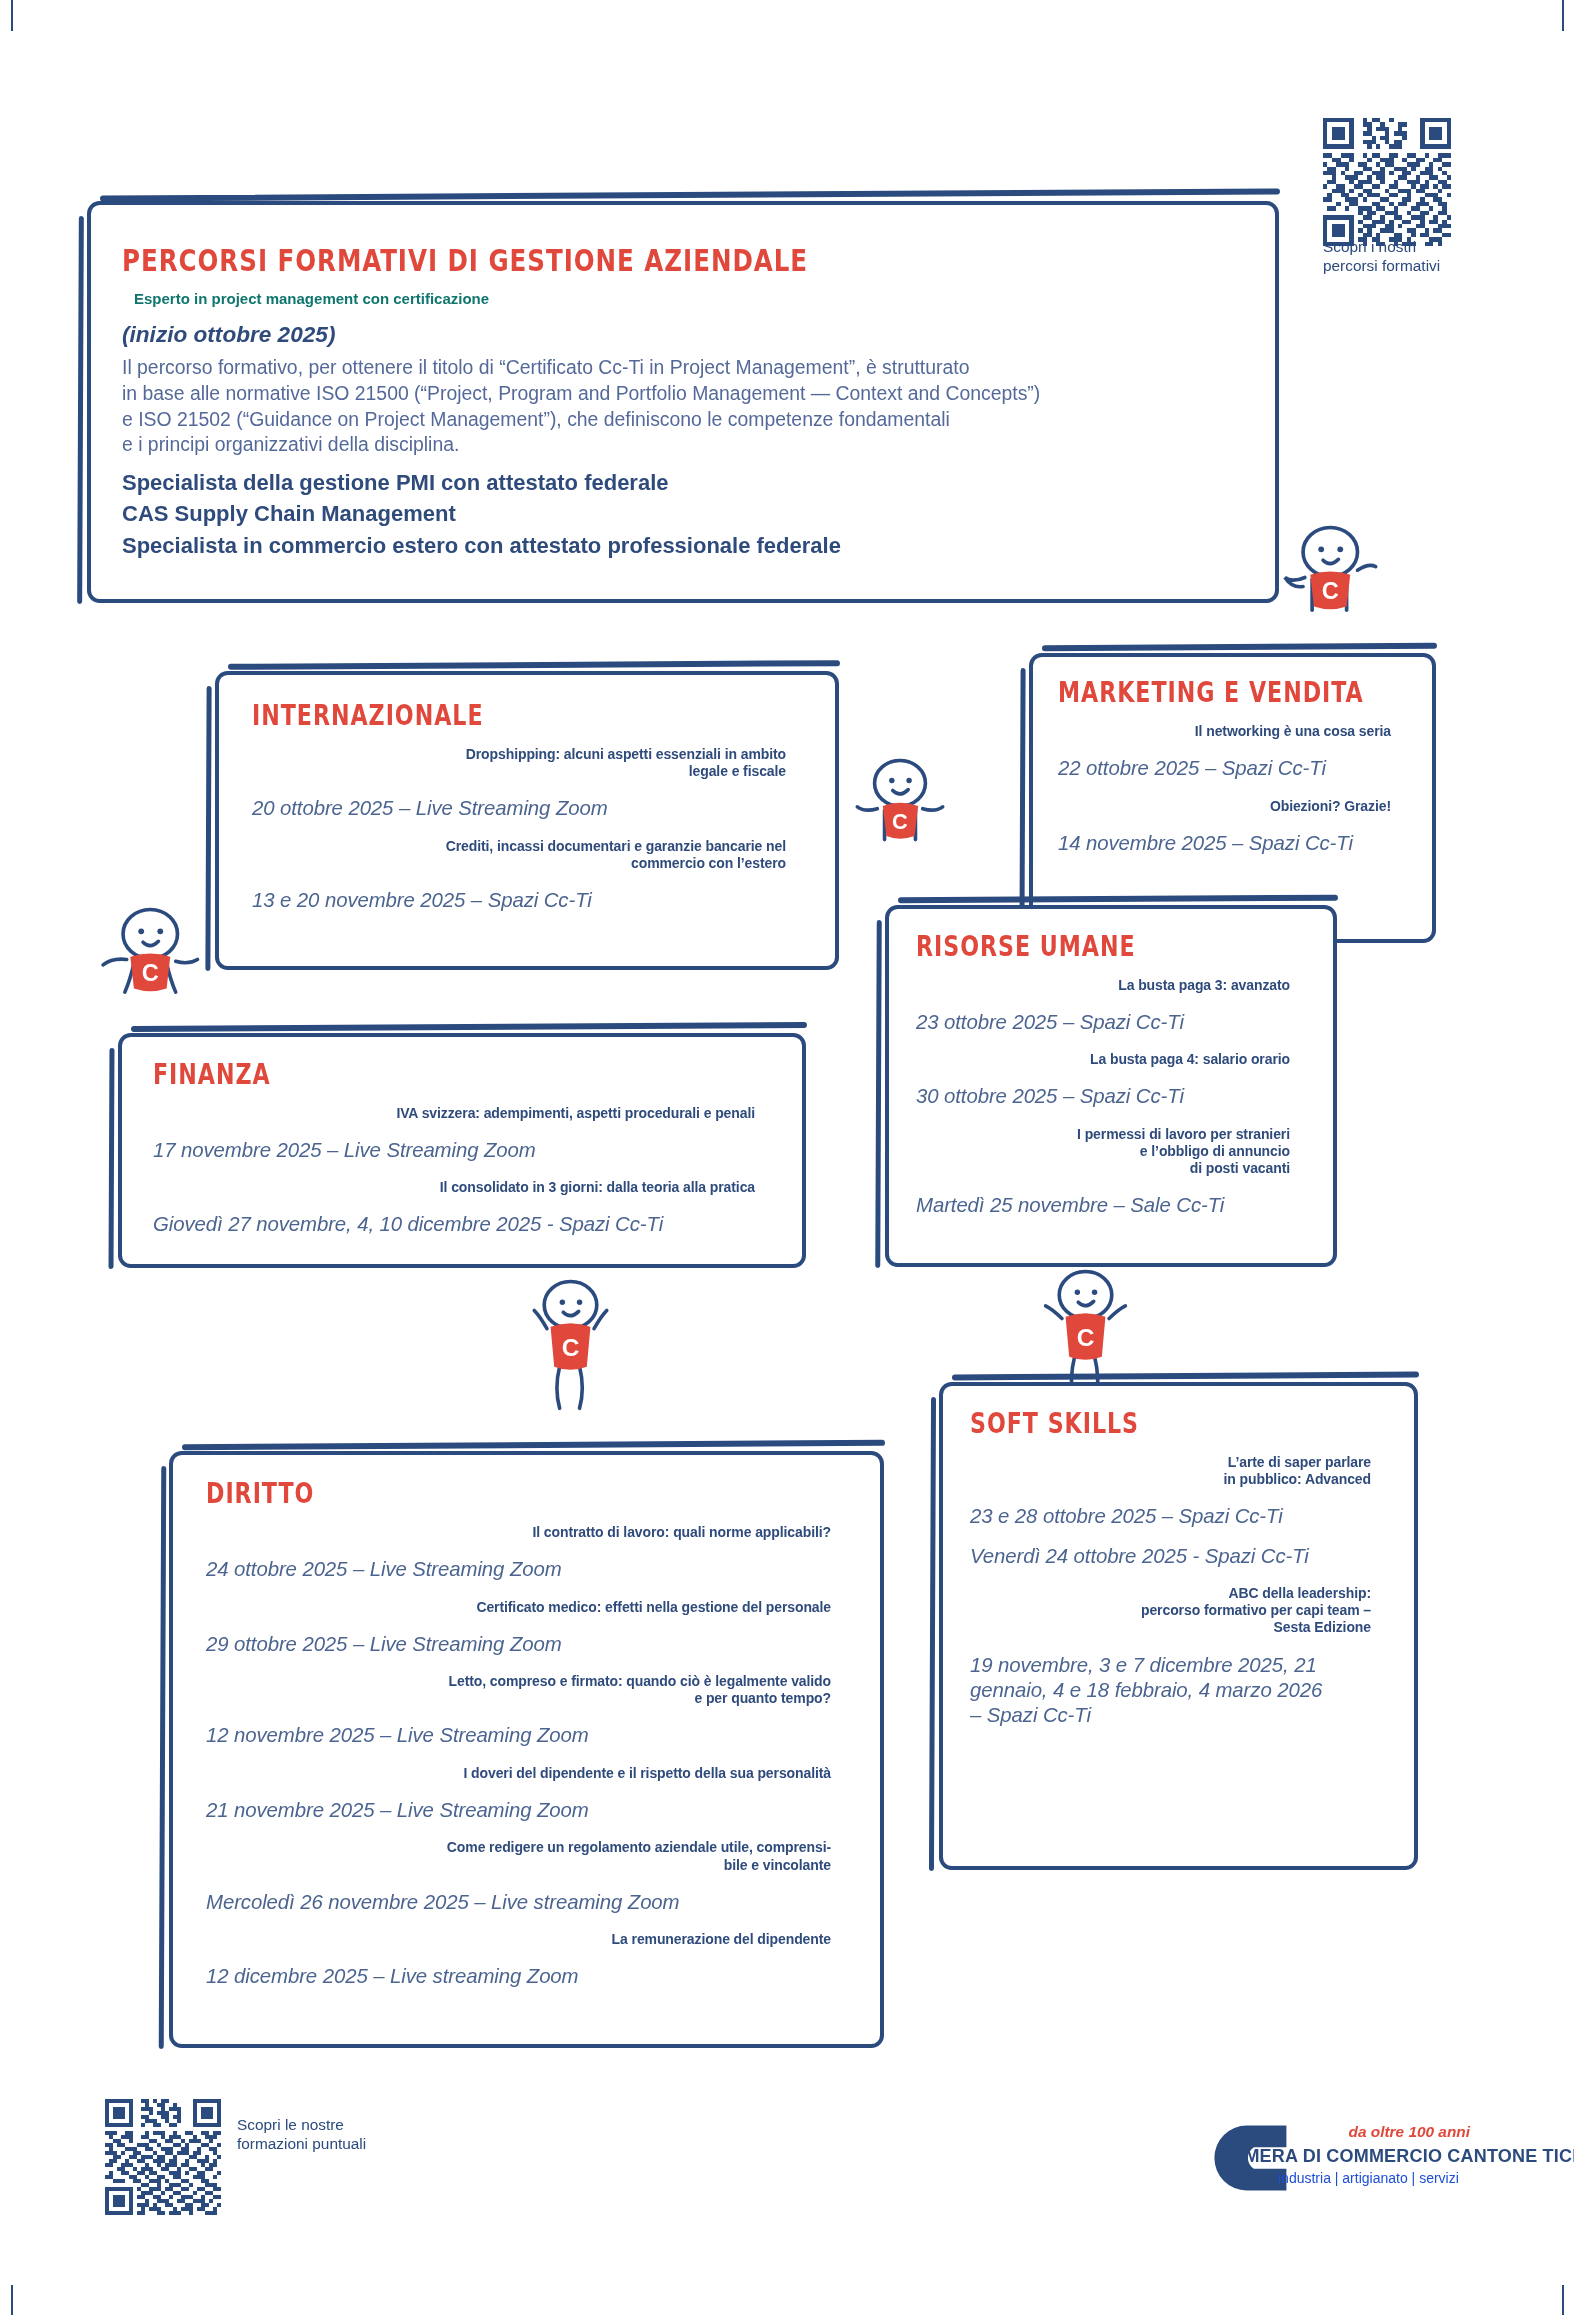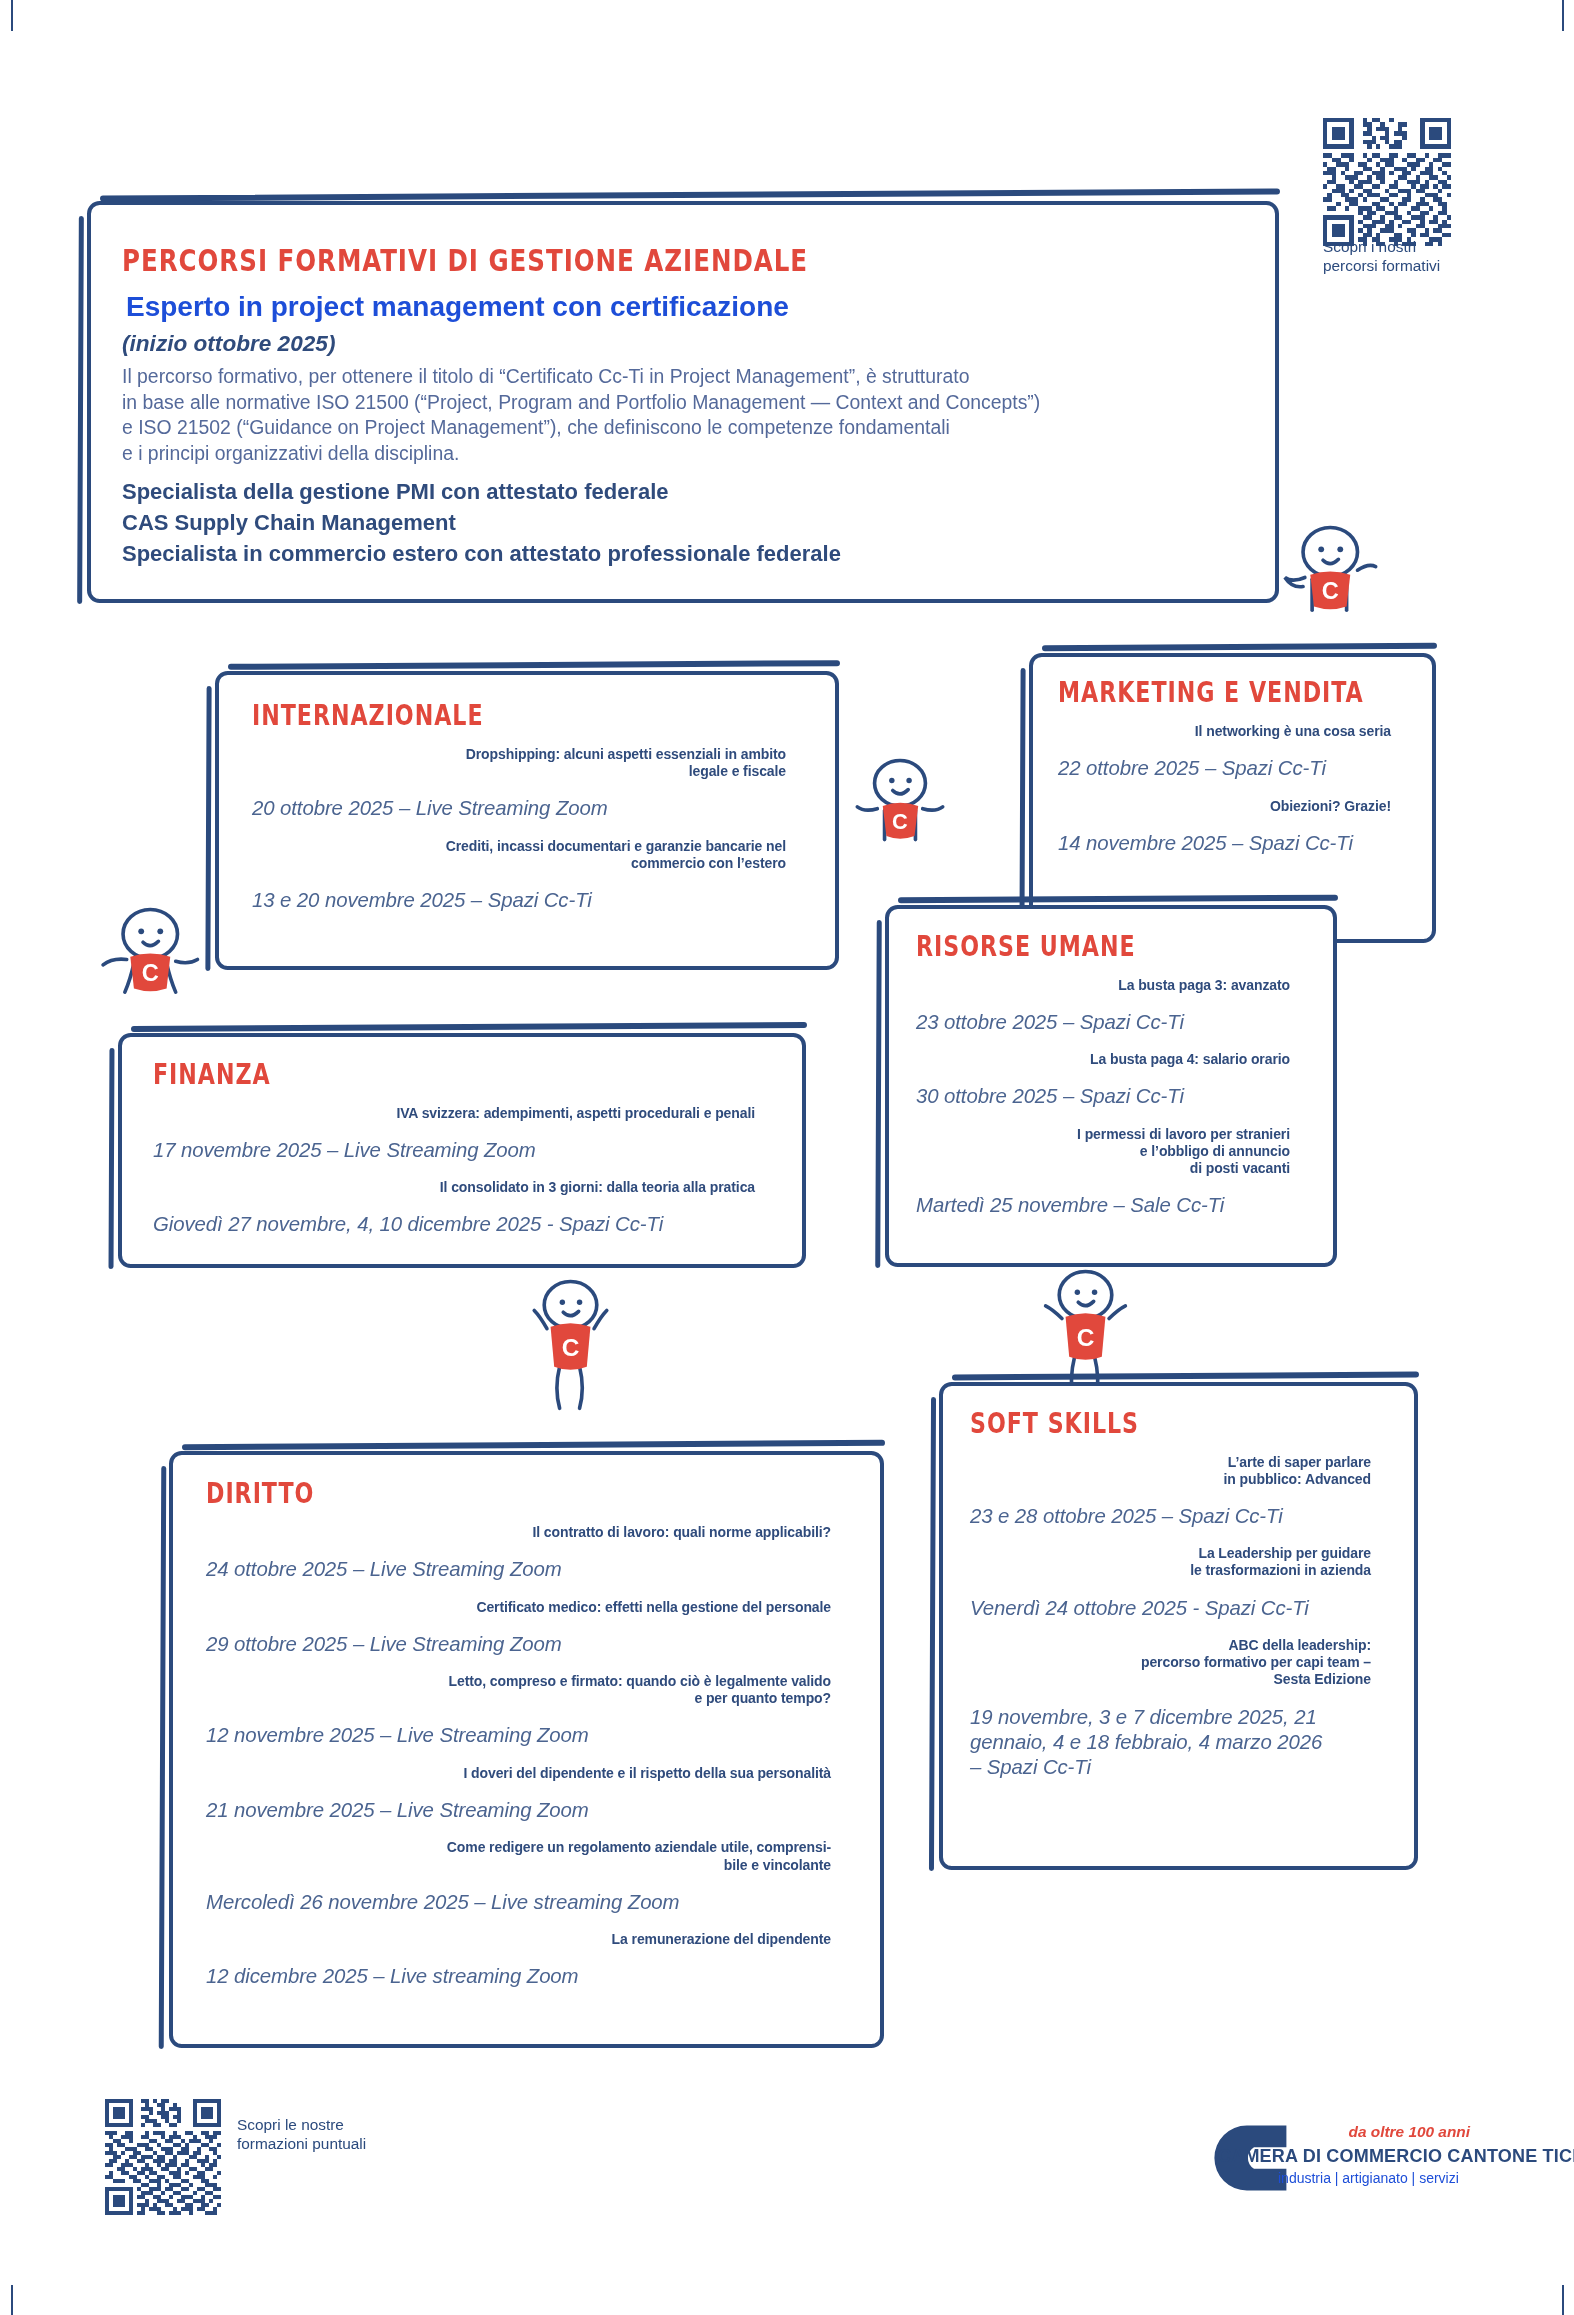--- a/index.html
+++ b/index.html
@@ -51,21 +51,21 @@
   .course:last-child{margin-bottom:0;}
   .c-title{
     font-weight:700;font-size:14px;line-height:1.23;color:#2f4b7c;margin:16px;
     letter-spacing:-0.1px;
     text-align:right;
   }
   .c-date{
     font-style:italic;font-weight:400;font-size:20.4px;line-height:1.24;
     color:#4b6490;margin:0;letter-spacing:-0.1px;
   }
-  .lead{font-weight:700;font-size:28px;line-height:1.3;margin:4px;color:#1d4ed8;}
+  .lead{font-weight:700;font-size:15px;line-height:1.3;margin:12px;color:#0f766e;}
   .lead-it{font-weight:700;font-style:italic;font-size:22.6px;line-height:1.3;margin:0;color:#2f4b7c;}
   .para{font-weight:400;font-size:19.4px;line-height:1.33;margin:5.4px 0 9px 0;color:#54699a;}
   .para div{white-space:nowrap;}
   .item-lead{font-weight:700;font-size:22px;line-height:1.42;margin:0;color:#2f4b7c;}
 
   
   .qr{position:absolute;}
   .qr svg{display:block;}
   .qr-cap{
     position:absolute;font-size:15.4px;line-height:1.25;color:#2b4a7d;font-weight:400;
@@ -454,22 +454,20 @@
 
   <div class="hbox" style="left:939px;top:1382px;width:479px;height:488px;">
     <div class="inner" style="padding:23.5px 27px;">
       <h2 class="cat-title t-32">SOFT SKILLS</h2>
       <div class="course">
         <p class="c-title" style="white-space:pre-line;">L’arte di saper parlare
 in pubblico: Advanced</p>
         <p class="c-date">23 e 28 ottobre 2025  – Spazi Cc-Ti</p>
       </div>
       <div class="course">
-        <p class="c-title" style="white-space:pre-line;">La Leadership per guidare
-le trasformazioni in azienda</p>
         <p class="c-date">Venerdì 24 ottobre 2025 - Spazi Cc-Ti</p>
       </div>
       <div class="course">
         <p class="c-title" style="white-space:pre-line;">ABC della leadership:
 percorso formativo per capi team –
 Sesta Edizione</p>
         <p class="c-date" style="white-space:pre-line;">19 novembre, 3 e 7 dicembre 2025, 21
 gennaio, 4 e 18 febbraio, 4 marzo 2026
 – Spazi Cc-Ti</p>
       </div>

